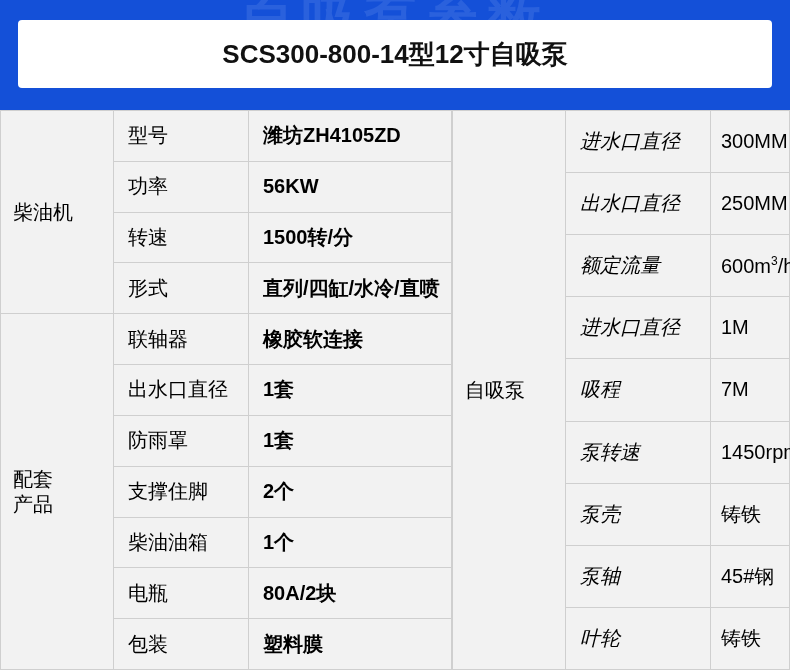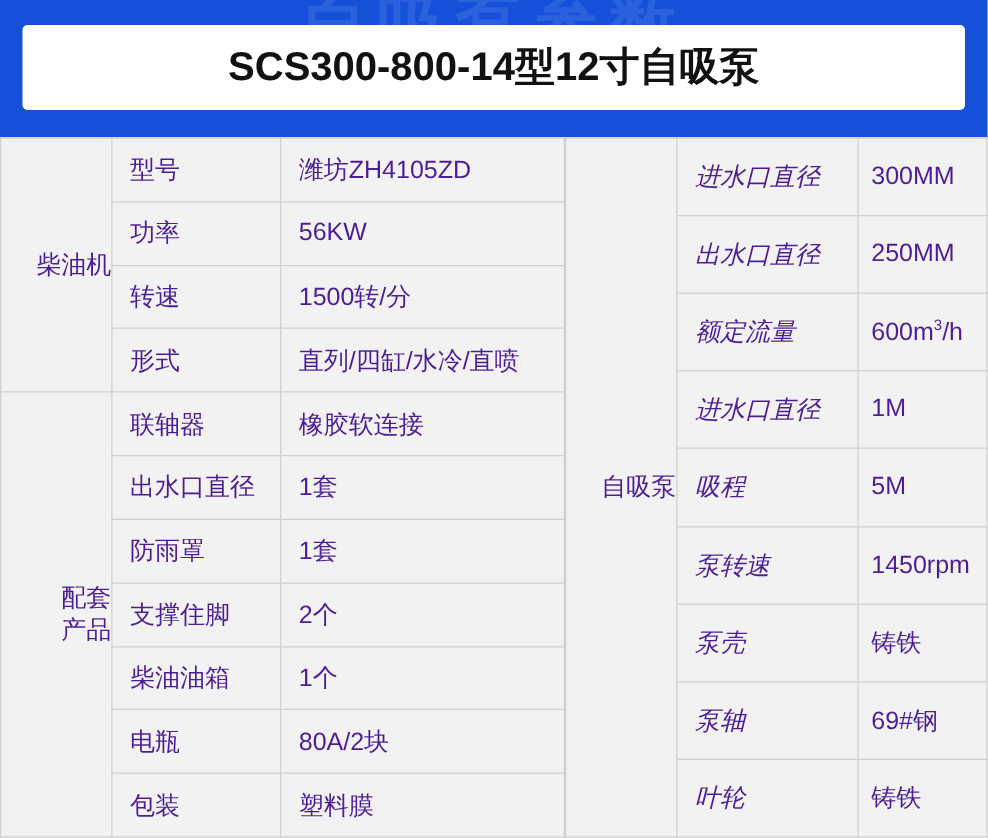--- a/index.html
+++ b/index.html
@@ -46,21 +46,21 @@
     top: 20px;
     width: 754px;
     height: 68px;
     background: #ffffff;
     border-radius: 4px;
     display: flex;
     align-items: center;
     justify-content: center;
   }
   .banner-title {
-    font-size: 32px;
+    font-size: 26px;
     font-weight: bold;
     color: #111111;
     letter-spacing: 0px;
     white-space: nowrap;
   }
   
   .specs {
     position: relative;
     width: 790px;
     height: 560px;
@@ -77,42 +77,43 @@
   .left-table {
     width: 452px;
     margin-left: 0;
   }
   .right-table {
     width: 338px;
   }
   table.spec-table td {
     border: 1px solid #cfcfcf;
     font-size: 20px;
-    color: #4c1d95;
+    color: #000000;
     padding: 0 0 0 10px;
     height: 45px;
     vertical-align: middle;
     white-space: nowrap;
   }
   .cat-cell {
-    text-align: right;
-    padding: 0 !important;
+    text-align: left;
+    padding: 12px !important;
     font-size: 20px;
     width: 88px;
   }
   .cat-cell .cat-line {
     display: block;
     line-height: 1.25;
   }
   .key-cell {
     width: 120px;
     padding-left: 14px !important;
   }
   .val-cell {
     padding-left: 14px !important;
+    font-weight: bold;
   }
   .r-key-cell {
     width: 130px;
     padding-left: 14px !important;
     font-style: italic;
   }
   .r-val-cell {
     padding-left: 10px !important;
   }
   .border-left-none { border-left: none; }
@@ -209,33 +210,33 @@
         <tr>
           <td class="r-key-cell">额定流量</td>
           <td class="r-val-cell border-right-none"><span>600m</span><sup class="unit-sup">3</sup><span>/h</span></td>
         </tr>
         <tr>
           <td class="r-key-cell">进水口直径</td>
           <td class="r-val-cell border-right-none">1M</td>
         </tr>
         <tr>
           <td class="r-key-cell">吸程</td>
-          <td class="r-val-cell border-right-none">5M</td>
+          <td class="r-val-cell border-right-none">7M</td>
         </tr>
         <tr>
           <td class="r-key-cell">泵转速</td>
           <td class="r-val-cell border-right-none">1450rpm</td>
         </tr>
         <tr>
           <td class="r-key-cell">泵壳</td>
           <td class="r-val-cell border-right-none">铸铁</td>
         </tr>
         <tr>
           <td class="r-key-cell">泵轴</td>
-          <td class="r-val-cell border-right-none">69#钢</td>
+          <td class="r-val-cell border-right-none">45#钢</td>
         </tr>
         <tr>
           <td class="r-key-cell">叶轮</td>
           <td class="r-val-cell border-right-none">铸铁</td>
         </tr>
       </tbody>
     </table>
 
   </div>
 </div>

